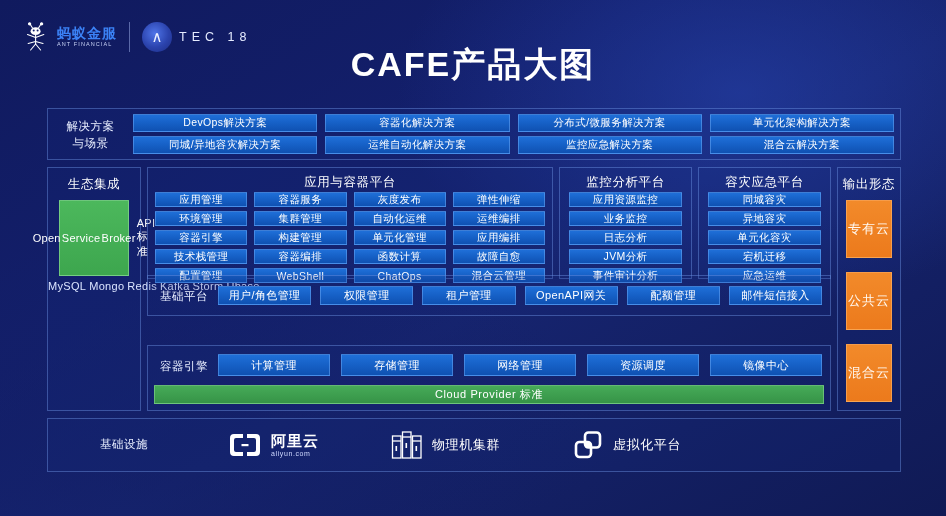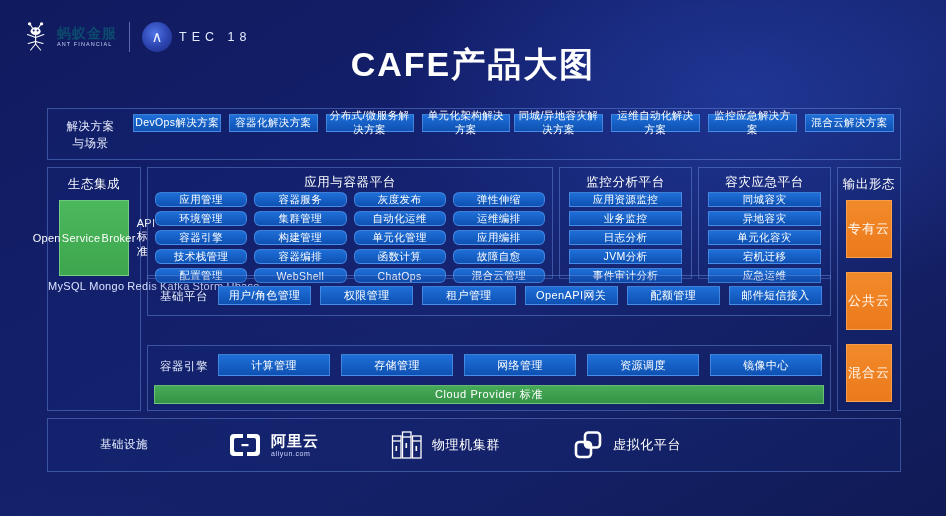--- a/index.html
+++ b/index.html
@@ -13,21 +13,21 @@
     color:#eaf0ff;
     -webkit-font-smoothing:antialiased;
   }
   .stage{position:relative;width:946px;height:516px;}
 
   
   .brand{position:absolute;left:22px;top:22px;display:flex;align-items:center;gap:12px;}
   .ant-logo{display:flex;align-items:center;gap:7px;}
   .ant-mark{width:28px;height:30px;}
   .ant-words{line-height:1;}
-  .ant-cn{font-size:14px;font-weight:bold;color:#0c4a6e;letter-spacing:1px;}
+  .ant-cn{font-size:14px;font-weight:bold;color:#3b82f6;letter-spacing:1px;}
   .ant-en{font-size:5.5px;color:#c8d2f5;letter-spacing:1.1px;margin-top:2px;}
   .divider-v{width:1px;height:30px;background:rgba(180,200,255,.45);}
   .atec{display:flex;align-items:center;gap:7px;}
   .atec-circle{
     width:30px;height:30px;border-radius:50%;
     background:radial-gradient(circle at 42% 38%,#4f74e8 0%,#2b43ad 55%,#1c2c84 100%);
     display:flex;align-items:center;justify-content:center;
     font-size:15px;color:#eef2ff;font-weight:300;
   }
   .atec-text{font-size:12.5px;letter-spacing:5px;color:#e6ecff;font-weight:300;}
@@ -53,41 +53,41 @@
     background:linear-gradient(180deg,#1f6fd8 0%,#1660c6 50%,#0f51b2 100%);
     border:1px solid rgba(120,180,255,.45);
     color:#ffffff;font-size:10.5px;display:flex;align-items:center;justify-content:center;
     text-align:center;letter-spacing:.4px;box-sizing:border-box;
   }
   .chip.lg{font-size:11px;}
 
   
   #solutions{left:47px;top:108px;width:852px;height:50px;}
   #sol-label{position:absolute;left:0;top:9px;width:85px;}
-  .sol-grid{position:absolute;left:85px;top:5px;right:6px;bottom:5px;display:flex;flex-direction:row;gap:4px;border-radius:7px;}
+  .sol-grid{position:absolute;left:85px;top:5px;right:6px;bottom:5px;display:flex;flex-direction:column;gap:4px;border-radius:7px;}
   .sol-row{display:flex;gap:8px;height:18px;}
   .sol-row .chip{flex:1;}
 
   
   #eco{left:47px;top:167px;width:92px;height:242px;}
   #eco-title{position:absolute;left:0;right:0;top:8px;}
   #eco-green{
     position:absolute;left:11px;right:11px;top:32px;height:74px;
     background:linear-gradient(180deg,#4cb85c 0%,#3da64e 100%);
     border:1px solid rgba(160,230,170,.5);
     display:flex;flex-direction:row;align-items:center;justify-content:center;gap:1px;
   }
   #eco-green span{font-size:11px;color:#ffffff;letter-spacing:.3px;}
   #eco-list{position:absolute;left:0;right:0;top:112px;display:flex;flex-direction:row;align-items:flex-start;gap:3px;}
   #eco-list span{font-size:11px;color:#dbe4ff;letter-spacing:.3px;}
 
   #appc{left:147px;top:167px;width:404px;height:110px;}
   #appc-title{position:absolute;left:0;right:0;top:6px;}
   .appc-grid{position:absolute;left:7px;right:7px;top:24px;display:grid;grid-template-columns:repeat(4,1fr);gap:4px 7px;}
-  .appc-grid .chip{height:15px;border-radius:6px;}
+  .appc-grid .chip{height:15px;}
 
   #mon{left:559px;top:167px;width:131px;height:110px;}
   #mon-title{position:absolute;left:0;right:0;top:6px;}
   .col-grid{position:absolute;left:9px;right:9px;top:24px;display:flex;flex-direction:column;gap:4px;}
   .col-grid .chip{height:15px;}
 
   #dr{left:698px;top:167px;width:131px;height:110px;}
   #dr-title{position:absolute;left:0;right:0;top:6px;}
 
   #out{left:837px;top:167px;width:62px;height:242px;}

